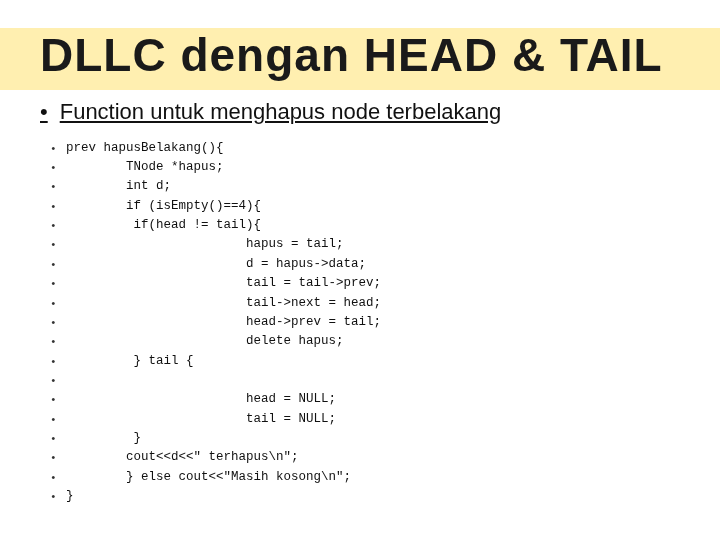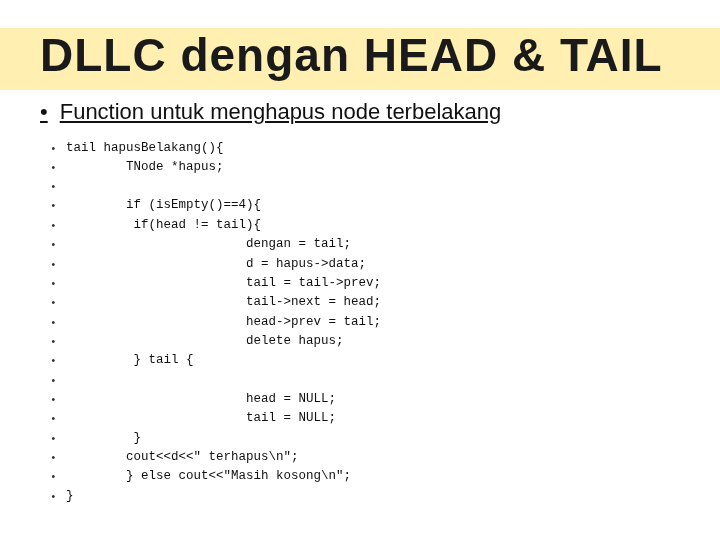--- a/index.html
+++ b/index.html
@@ -110,40 +110,41 @@
   <div class="subtitle-area">
     <div class="subtitle">
       <span class="bullet-large">•</span>
       <span>Function untuk menghapus node terbelakang</span>
     </div>
   </div>
 
   <div class="code-area" id="code-container">
   <div class="code-line">
         <span class="bullet-small">•</span>
-        <span class="code-content">tail hapusBelakang(){</span>
+        <span class="code-content">prev hapusBelakang(){</span>
       </div>
       <div class="code-line">
         <span class="bullet-small">•</span>
         <span class="code-content">        TNode *hapus;</span>
       </div>
       <div class="code-line">
         <span class="bullet-small">•</span>
+        <span class="code-content">        int d;</span>
       </div>
       <div class="code-line">
         <span class="bullet-small">•</span>
         <span class="code-content">        if (isEmpty()==4){</span>
       </div>
       <div class="code-line">
         <span class="bullet-small">•</span>
         <span class="code-content">         if(head != tail){</span>
       </div>
       <div class="code-line">
         <span class="bullet-small">•</span>
-        <span class="code-content">                        dengan = tail;</span>
+        <span class="code-content">                        hapus = tail;</span>
       </div>
       <div class="code-line">
         <span class="bullet-small">•</span>
         <span class="code-content">                        d = hapus-&gt;data;</span>
       </div>
       <div class="code-line">
         <span class="bullet-small">•</span>
         <span class="code-content">                        tail = tail-&gt;prev;</span>
       </div>
       <div class="code-line">

